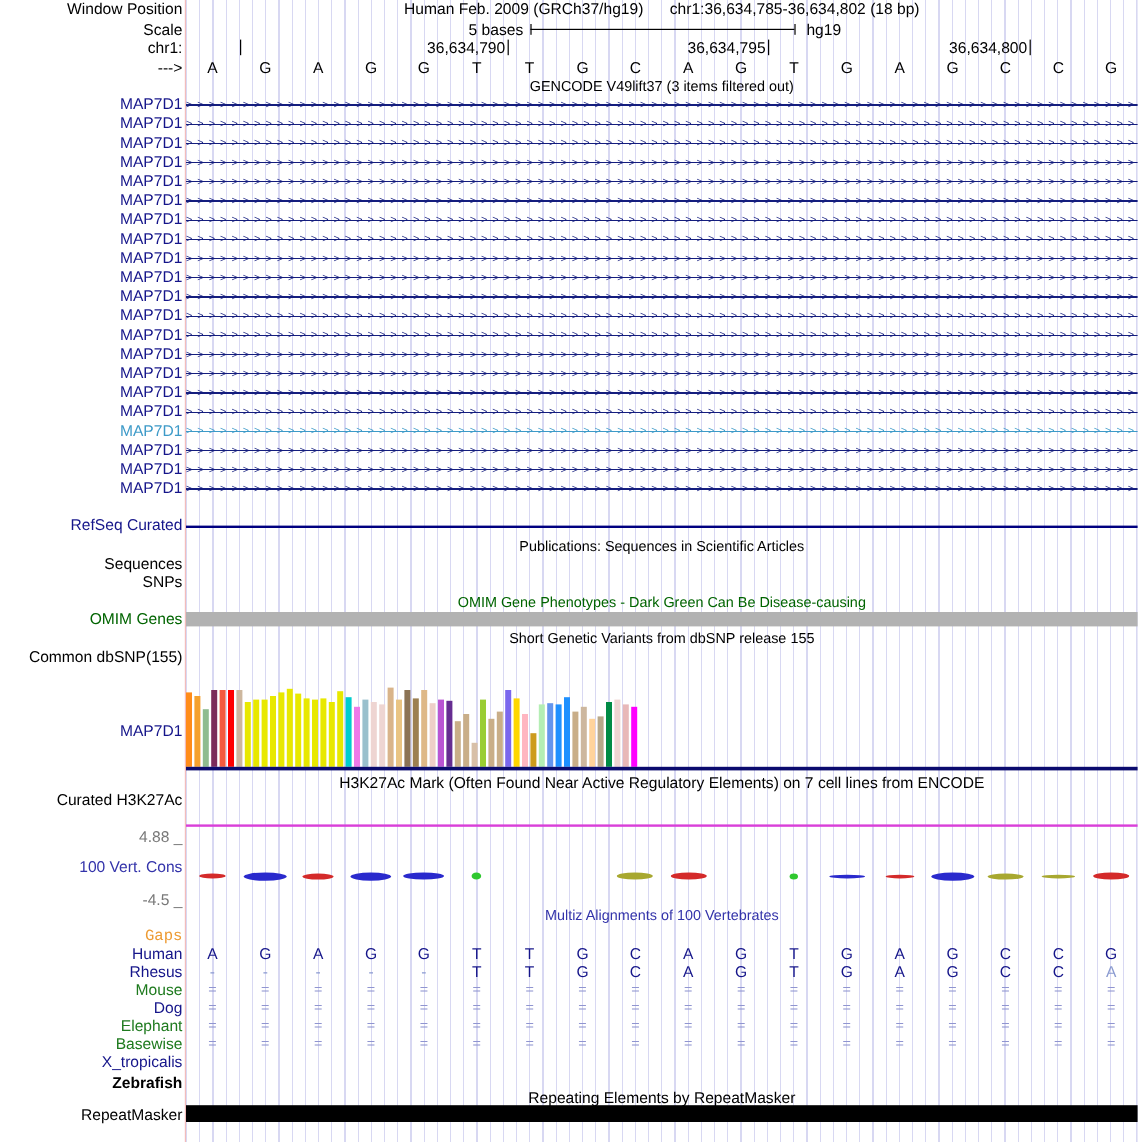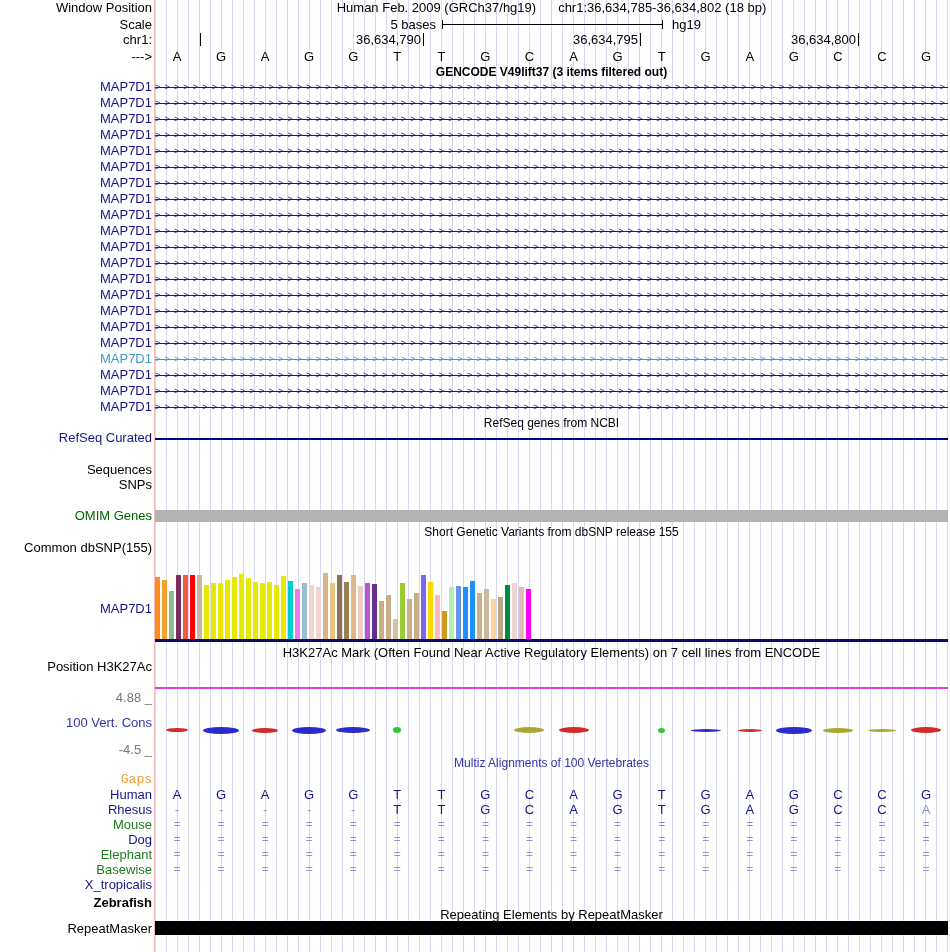--- a/index.html
+++ b/index.html
@@ -71,21 +71,21 @@
       <div class="base-cell" style="left: 595.556px; top: 49px; width: 44.0556px;">G</div>
       <div class="base-cell" style="left: 639.611px; top: 49px; width: 44.0556px;">T</div>
       <div class="base-cell" style="left: 683.667px; top: 49px; width: 44.0556px;">G</div>
       <div class="base-cell" style="left: 727.722px; top: 49px; width: 44.0556px;">A</div>
       <div class="base-cell" style="left: 771.778px; top: 49px; width: 44.0556px;">G</div>
       <div class="base-cell" style="left: 815.833px; top: 49px; width: 44.0556px;">C</div>
       <div class="base-cell" style="left: 859.889px; top: 49px; width: 44.0556px;">C</div>
       <div class="base-cell" style="left: 903.944px; top: 49px; width: 44.0556px;">G</div>
     </div>
 
-  <div class="track-title" style="top:66px;font-weight:bold;">GENCODE V49lift37 (3 items filtered out)</div>
+  <div class="track-title" style="top:66px;">GENCODE V49lift37 (3 items filtered out)</div>
   <div class="abs" style="left:0;top:0;">
       <div class="gutter-label" style="top: 80px; color: rgb(21, 21, 138);">MAP7D1</div>
       <div class="arrow-row" style="top: 80px; color: rgb(20, 29, 126);">&gt;&gt;&gt;&gt;&gt;&gt;&gt;&gt;&gt;&gt;&gt;&gt;&gt;&gt;&gt;&gt;&gt;&gt;&gt;&gt;&gt;&gt;&gt;&gt;&gt;&gt;&gt;&gt;&gt;&gt;&gt;&gt;&gt;&gt;&gt;&gt;&gt;&gt;&gt;&gt;&gt;&gt;&gt;&gt;&gt;&gt;&gt;&gt;&gt;&gt;&gt;&gt;&gt;&gt;&gt;&gt;&gt;&gt;&gt;&gt;&gt;&gt;&gt;&gt;&gt;&gt;&gt;&gt;&gt;&gt;&gt;&gt;&gt;&gt;&gt;&gt;&gt;&gt;&gt;&gt;&gt;&gt;&gt;&gt;&gt;</div>
       <div class="gutter-label" style="top: 96px; color: rgb(21, 21, 138);">MAP7D1</div>
       <div class="arrow-row" style="top: 96px; color: rgb(20, 29, 126);">&gt;&gt;&gt;&gt;&gt;&gt;&gt;&gt;&gt;&gt;&gt;&gt;&gt;&gt;&gt;&gt;&gt;&gt;&gt;&gt;&gt;&gt;&gt;&gt;&gt;&gt;&gt;&gt;&gt;&gt;&gt;&gt;&gt;&gt;&gt;&gt;&gt;&gt;&gt;&gt;&gt;&gt;&gt;&gt;&gt;&gt;&gt;&gt;&gt;&gt;&gt;&gt;&gt;&gt;&gt;&gt;&gt;&gt;&gt;&gt;&gt;&gt;&gt;&gt;&gt;&gt;&gt;&gt;&gt;&gt;&gt;&gt;&gt;&gt;&gt;&gt;&gt;&gt;&gt;&gt;&gt;&gt;&gt;&gt;&gt;</div>
       <div class="gutter-label" style="top: 112px; color: rgb(21, 21, 138);">MAP7D1</div>
       <div class="arrow-row" style="top: 112px; color: rgb(20, 29, 126);">&gt;&gt;&gt;&gt;&gt;&gt;&gt;&gt;&gt;&gt;&gt;&gt;&gt;&gt;&gt;&gt;&gt;&gt;&gt;&gt;&gt;&gt;&gt;&gt;&gt;&gt;&gt;&gt;&gt;&gt;&gt;&gt;&gt;&gt;&gt;&gt;&gt;&gt;&gt;&gt;&gt;&gt;&gt;&gt;&gt;&gt;&gt;&gt;&gt;&gt;&gt;&gt;&gt;&gt;&gt;&gt;&gt;&gt;&gt;&gt;&gt;&gt;&gt;&gt;&gt;&gt;&gt;&gt;&gt;&gt;&gt;&gt;&gt;&gt;&gt;&gt;&gt;&gt;&gt;&gt;&gt;&gt;&gt;&gt;&gt;</div>
       <div class="gutter-label" style="top: 128px; color: rgb(21, 21, 138);">MAP7D1</div>
       <div class="arrow-row" style="top: 128px; color: rgb(20, 29, 126);">&gt;&gt;&gt;&gt;&gt;&gt;&gt;&gt;&gt;&gt;&gt;&gt;&gt;&gt;&gt;&gt;&gt;&gt;&gt;&gt;&gt;&gt;&gt;&gt;&gt;&gt;&gt;&gt;&gt;&gt;&gt;&gt;&gt;&gt;&gt;&gt;&gt;&gt;&gt;&gt;&gt;&gt;&gt;&gt;&gt;&gt;&gt;&gt;&gt;&gt;&gt;&gt;&gt;&gt;&gt;&gt;&gt;&gt;&gt;&gt;&gt;&gt;&gt;&gt;&gt;&gt;&gt;&gt;&gt;&gt;&gt;&gt;&gt;&gt;&gt;&gt;&gt;&gt;&gt;&gt;&gt;&gt;&gt;&gt;&gt;</div>
       <div class="gutter-label" style="top: 144px; color: rgb(21, 21, 138);">MAP7D1</div>
@@ -117,27 +117,28 @@
       <div class="gutter-label" style="top: 352px; color: rgb(61, 154, 200);">MAP7D1</div>
       <div class="arrow-row" style="top: 352px; color: rgb(61, 154, 200);">&gt;&gt;&gt;&gt;&gt;&gt;&gt;&gt;&gt;&gt;&gt;&gt;&gt;&gt;&gt;&gt;&gt;&gt;&gt;&gt;&gt;&gt;&gt;&gt;&gt;&gt;&gt;&gt;&gt;&gt;&gt;&gt;&gt;&gt;&gt;&gt;&gt;&gt;&gt;&gt;&gt;&gt;&gt;&gt;&gt;&gt;&gt;&gt;&gt;&gt;&gt;&gt;&gt;&gt;&gt;&gt;&gt;&gt;&gt;&gt;&gt;&gt;&gt;&gt;&gt;&gt;&gt;&gt;&gt;&gt;&gt;&gt;&gt;&gt;&gt;&gt;&gt;&gt;&gt;&gt;&gt;&gt;&gt;&gt;&gt;</div>
       <div class="gutter-label" style="top: 368px; color: rgb(21, 21, 138);">MAP7D1</div>
       <div class="arrow-row" style="top: 368px; color: rgb(20, 29, 126);">&gt;&gt;&gt;&gt;&gt;&gt;&gt;&gt;&gt;&gt;&gt;&gt;&gt;&gt;&gt;&gt;&gt;&gt;&gt;&gt;&gt;&gt;&gt;&gt;&gt;&gt;&gt;&gt;&gt;&gt;&gt;&gt;&gt;&gt;&gt;&gt;&gt;&gt;&gt;&gt;&gt;&gt;&gt;&gt;&gt;&gt;&gt;&gt;&gt;&gt;&gt;&gt;&gt;&gt;&gt;&gt;&gt;&gt;&gt;&gt;&gt;&gt;&gt;&gt;&gt;&gt;&gt;&gt;&gt;&gt;&gt;&gt;&gt;&gt;&gt;&gt;&gt;&gt;&gt;&gt;&gt;&gt;&gt;&gt;&gt;</div>
       <div class="gutter-label" style="top: 384px; color: rgb(21, 21, 138);">MAP7D1</div>
       <div class="arrow-row" style="top: 384px; color: rgb(20, 29, 126);">&gt;&gt;&gt;&gt;&gt;&gt;&gt;&gt;&gt;&gt;&gt;&gt;&gt;&gt;&gt;&gt;&gt;&gt;&gt;&gt;&gt;&gt;&gt;&gt;&gt;&gt;&gt;&gt;&gt;&gt;&gt;&gt;&gt;&gt;&gt;&gt;&gt;&gt;&gt;&gt;&gt;&gt;&gt;&gt;&gt;&gt;&gt;&gt;&gt;&gt;&gt;&gt;&gt;&gt;&gt;&gt;&gt;&gt;&gt;&gt;&gt;&gt;&gt;&gt;&gt;&gt;&gt;&gt;&gt;&gt;&gt;&gt;&gt;&gt;&gt;&gt;&gt;&gt;&gt;&gt;&gt;&gt;&gt;&gt;&gt;</div>
       <div class="gutter-label" style="top: 400px; color: rgb(21, 21, 138);">MAP7D1</div>
       <div class="arrow-row" style="top: 400px; color: rgb(20, 29, 126);">&gt;&gt;&gt;&gt;&gt;&gt;&gt;&gt;&gt;&gt;&gt;&gt;&gt;&gt;&gt;&gt;&gt;&gt;&gt;&gt;&gt;&gt;&gt;&gt;&gt;&gt;&gt;&gt;&gt;&gt;&gt;&gt;&gt;&gt;&gt;&gt;&gt;&gt;&gt;&gt;&gt;&gt;&gt;&gt;&gt;&gt;&gt;&gt;&gt;&gt;&gt;&gt;&gt;&gt;&gt;&gt;&gt;&gt;&gt;&gt;&gt;&gt;&gt;&gt;&gt;&gt;&gt;&gt;&gt;&gt;&gt;&gt;&gt;&gt;&gt;&gt;&gt;&gt;&gt;&gt;&gt;&gt;&gt;&gt;&gt;</div>
     </div>
 
-  <div class="track-title" style="top:417px;">RefSeq genes from NCBI</div>
   <div class="gutter-label navy" style="top:431px;">RefSeq Curated</div>
   <div class="abs" style="left:155px;top:438px;width:793px;height:2px;background:#000080;"></div>
 
+  <div class="track-title" style="top:449px;">Publications: Sequences in Scientific Articles</div>
   <div class="gutter-label" style="top:463px;">Sequences</div>
   <div class="gutter-label" style="top:478px;">SNPs</div>
 
+  <div class="track-title dgreen" style="top:496px;">OMIM Gene Phenotypes - Dark Green Can Be Disease-causing</div>
   <div class="gutter-label dgreen" style="top:509px;">OMIM Genes</div>
   <div class="abs" style="left:155px;top:510px;width:793px;height:12px;background:#b2b2b2;"></div>
 
   <div class="track-title" style="top:526px;">Short Genetic Variants from dbSNP release 155</div>
   <div class="gutter-label" style="top:541px;">Common dbSNP(155)</div>
 
   <div class="gutter-label navy" style="top:602px;">MAP7D1</div>
   <div class="abs" style="left:0;top:0;">
       <div class="gtex-bar" style="left: 155px; top: 577px; height: 62px; background: rgb(255, 140, 26);"></div>
       <div class="gtex-bar" style="left: 162px; top: 580px; height: 59px; background: rgb(245, 161, 46);"></div>
@@ -190,21 +191,21 @@
       <div class="gtex-bar" style="left: 491px; top: 599px; height: 40px; background: rgb(255, 211, 155);"></div>
       <div class="gtex-bar" style="left: 498px; top: 597px; height: 42px; background: rgb(184, 168, 138);"></div>
       <div class="gtex-bar" style="left: 505px; top: 585px; height: 54px; background: rgb(0, 139, 69);"></div>
       <div class="gtex-bar" style="left: 512px; top: 583px; height: 56px; background: rgb(238, 213, 210);"></div>
       <div class="gtex-bar" style="left: 519px; top: 587px; height: 52px; background: rgb(232, 184, 184);"></div>
       <div class="gtex-bar" style="left: 526px; top: 589px; height: 50px; background: rgb(255, 0, 255);"></div>
     </div>
   <div class="abs" style="left:155px;top:639px;width:793px;height:3px;background:#0b0b6e;"></div>
 
   <div class="track-title" style="top:646px;font-size:13px;">H3K27Ac Mark (Often Found Near Active Regulatory Elements) on 7 cell lines from ENCODE</div>
-  <div class="gutter-label" style="top:660px;">Position H3K27Ac</div>
+  <div class="gutter-label" style="top:660px;">Curated H3K27Ac</div>
 
   <div class="abs" style="left:155px;top:687px;width:793px;height:2px;background:#d93fd9;"></div>
   <div class="gutter-label grayt" style="top:691px;">4.88 _</div>
   <div class="gutter-label tblue" style="top:716px;">100 Vert. Cons</div>
   <div class="abs" style="left:0;top:0;">
       <div class="cons-mark" style="left: 166.028px; top: 728px; width: 22px; height: 4px; background: rgb(212, 42, 42);"></div>
       <div class="cons-mark" style="left: 203.083px; top: 726.5px; width: 36px; height: 7px; background: rgb(42, 42, 205);"></div>
       <div class="cons-mark" style="left: 252.139px; top: 727.5px; width: 26px; height: 5px; background: rgb(212, 42, 42);"></div>
       <div class="cons-mark" style="left: 292.194px; top: 726.5px; width: 34px; height: 7px; background: rgb(42, 42, 205);"></div>
       <div class="cons-mark" style="left: 336.25px; top: 727px; width: 34px; height: 6px; background: rgb(42, 42, 205);"></div>

